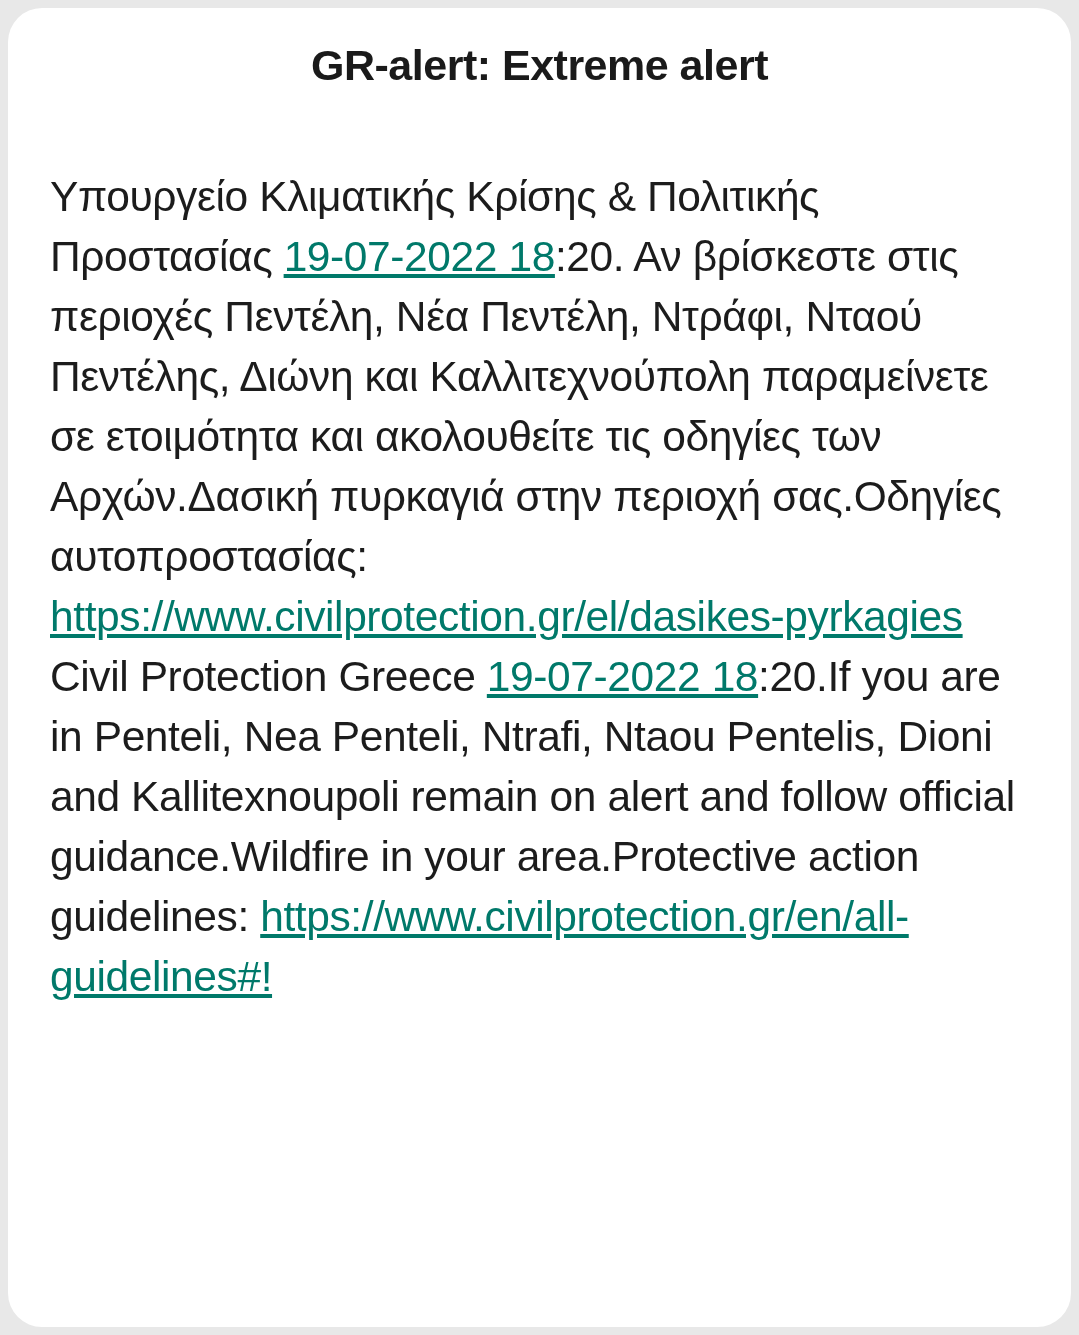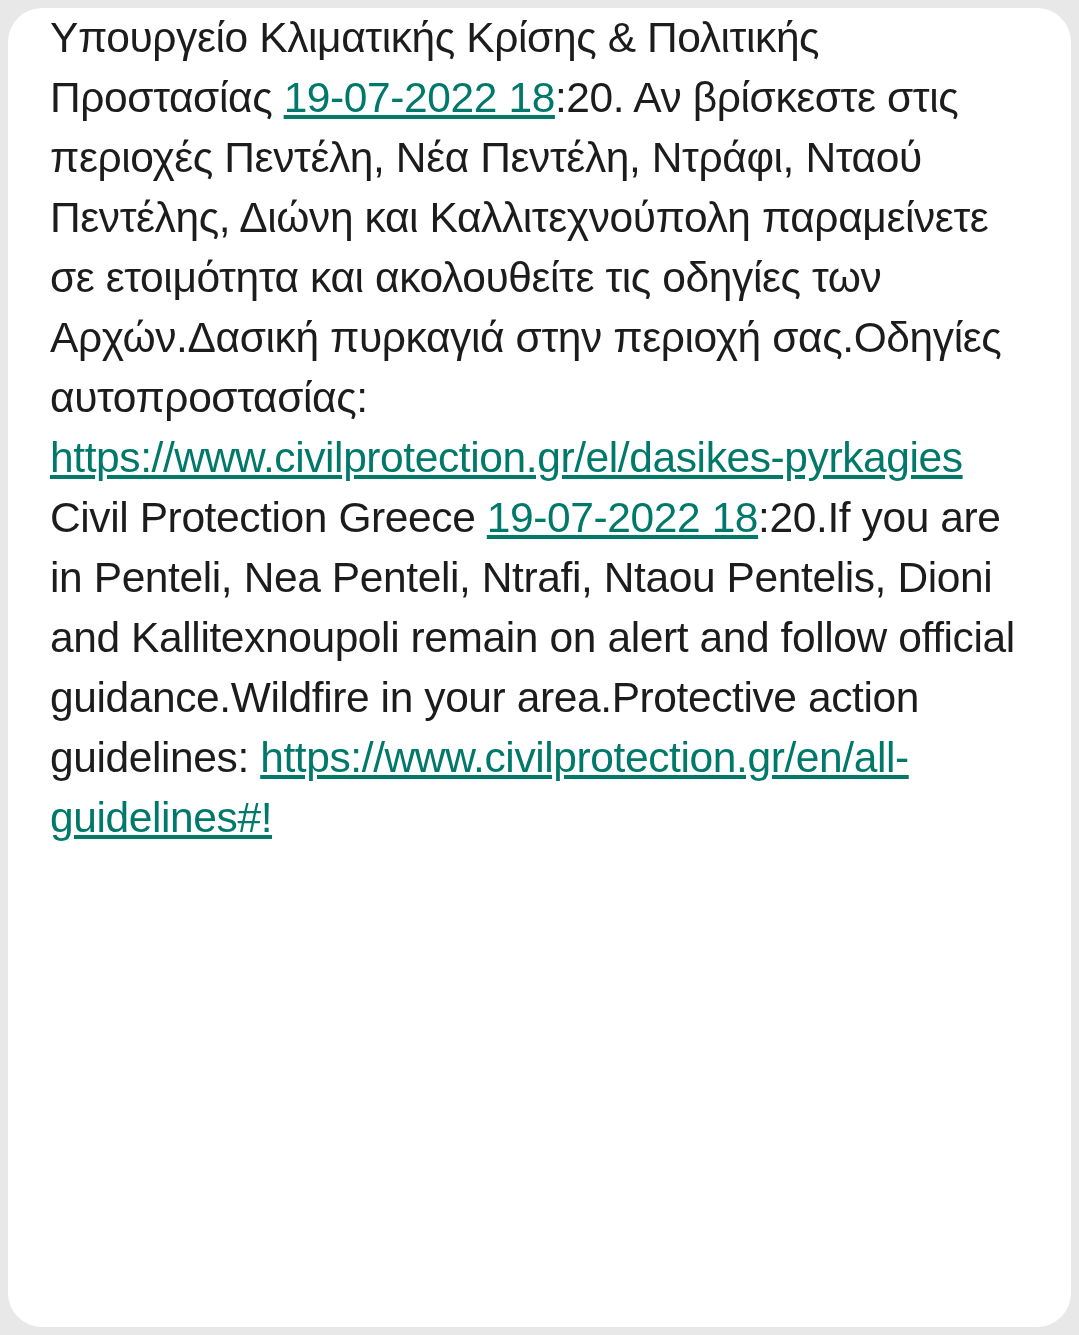--- a/index.html
+++ b/index.html
@@ -33,20 +33,21 @@
     color: #1a1a1a;
     letter-spacing: -0.5px;
     margin-top: 34px;
     margin-bottom: 0;
     line-height: 1.1;
   }
 
   #dialog-body {
     flex: 1 1 auto;
     padding: 0 42px;
+    margin-top: 78px;
     font-size: 42.5px;
     line-height: 60px;
     color: #1c1c1c;
     letter-spacing: -0.4px;
     word-break: break-word;
   }
 
   #message-text {
     margin: 0;
     white-space: pre-wrap;
@@ -77,19 +78,20 @@
     letter-spacing: 0.5px;
     padding: 10px 40px;
     cursor: pointer;
   }
 </style>
 </head>
 <body>
 
 <div id="alert-dialog">
 
+  <div id="dialog-title">GR-alert: Extreme alert</div>
 
   <div id="dialog-body">
     <p id="message-text"><span>Υπουργείο Κλιματικής Κρίσης &amp; Πολιτικής Προστασίας </span><span class="link">19-07-2022 18</span><span>:20. Αν βρίσκεστε στις περιοχές Πεντέλη, Νέα Πεντέλη, Ντράφι, Νταού Πεντέλης, Διώνη και Καλλιτεχνούπολη παραμείνετε σε ετοιμότητα και ακολουθείτε τις οδηγίες των Αρχών.Δασική πυρκαγιά στην περιοχή σας.Οδηγίες αυτοπροστασίας: </span><span class="link">https://www.civilprotection.gr/el/dasikes-pyrkagies</span><span> Civil Protection Greece </span><span class="link">19-07-2022 18</span><span>:20.If you are in Penteli, Nea Penteli, Ntrafi, Ntaou Pentelis, Dioni and Kallitexnoupoli remain on alert and follow official guidance.Wildfire in your area.Protective action guidelines: </span><span class="link">https://www.civilprotection.gr/en/all-guidelines#!</span></p>
   </div>
 
 
 </div>
 
 </body></html>

